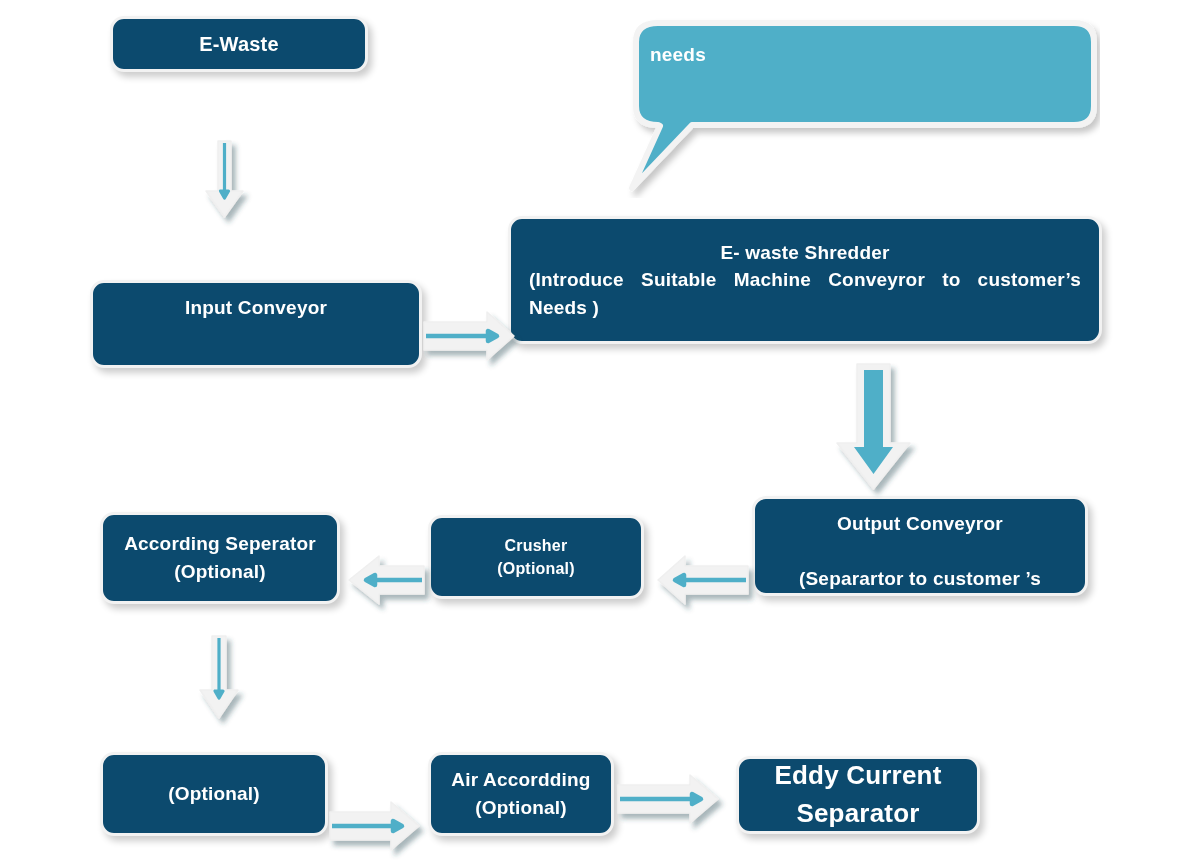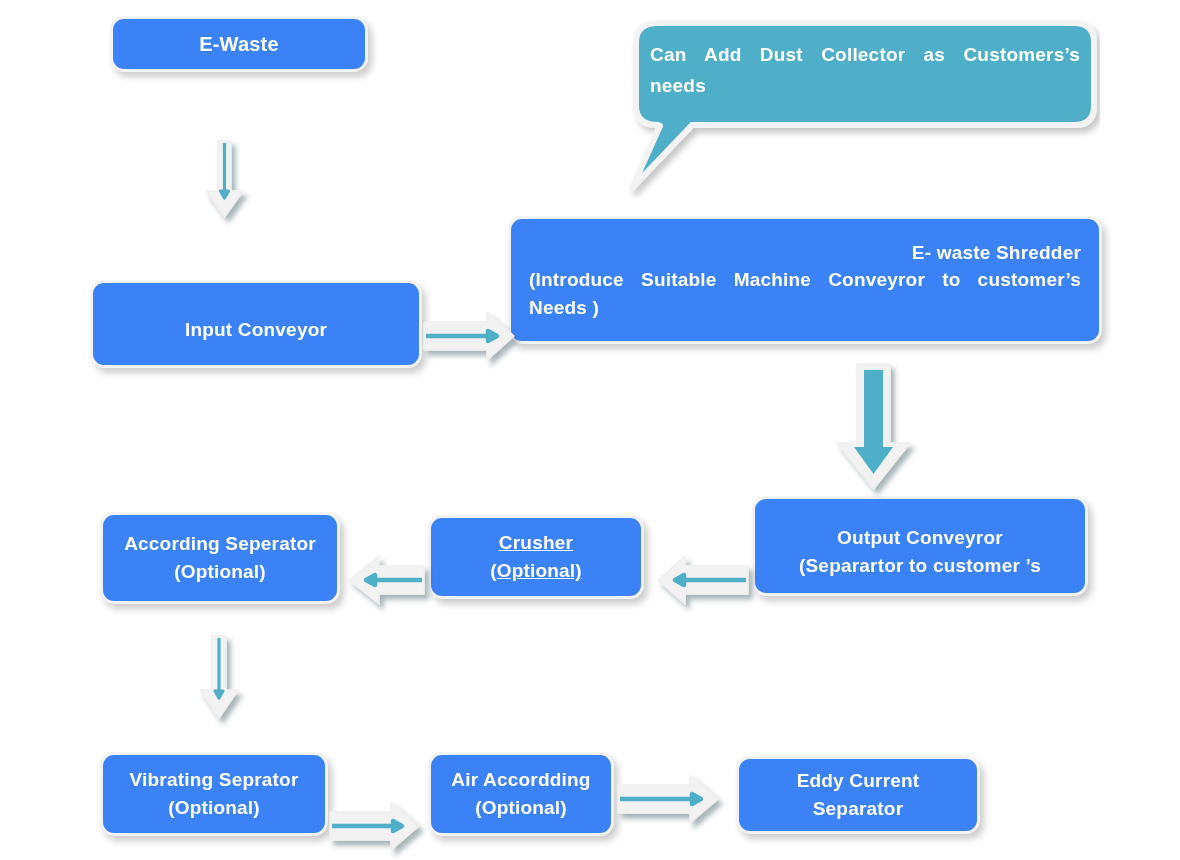--- a/index.html
+++ b/index.html
@@ -13,48 +13,48 @@
     height: 860px;
     background: #ffffff;
     overflow: hidden;
     font-family: "Liberation Sans", sans-serif;
   }
 
   
   .node {
     position: absolute;
     box-sizing: border-box;
-    background: #3b82f6;
+    background: #0c4a6e;
     border-radius: 14px;
     border: 3px solid #f2f2f2;
     box-shadow: 4px 5px 7px rgba(0,0,0,0.20);
     color: #ffffff;
     font-weight: bold;
     text-align: center;
     display: flex;
     flex-direction: column;
     justify-content: center;
     align-items: center;
     overflow: hidden;
     line-height: 1.45;
     letter-spacing: 0.2px;
   }
   .node .line { display: block; width: 100%; }
 
   .node.clip {
-    justify-content: center;
+    justify-content: space-between;
     padding-top: 11px;
   }
   .node.justify {
     text-align: justify;
     align-items: stretch;
     padding-left: 18px;
     padding-right: 18px;
   }
-  .node.justify .line { text-align: right; }
+  .node.justify .line { text-align: center; }
   .node.justify .line.j {
     text-align: justify;
     text-align-last: justify;
   }
 
   
   .bubble-wrap {
     position: absolute;
     left: 622px;
     top: 18px;
@@ -104,21 +104,20 @@
                  Q 472 107 452 107
                  L 70 107
                  L 10 170
                  L 38 108
                  L 36 107
                  Q 14 107 14 88
                  Z" fill="#4FAFC8" stroke="#F3F3F3" stroke-width="6" stroke-linejoin="round"></path>
       </g>
     </svg>
     <div class="bubble-text">
-      <span class="l1">Can Add Dust Collector as Customers’s</span>
       <span class="l2">needs</span>
     </div>
   </div>
 
   <div class="node" style="left:110px; top:16px; width:258px; height:56px; font-size:20px;">
     <span class="line">E-Waste</span>
   </div>
 
   <div class="node clip" style="left:90px; top:280px; width:332px; height:88px; font-size:19px;">
     <span class="line">Input Conveyor</span>
@@ -128,41 +127,40 @@
     <span class="line">E- waste Shredder</span>
     <span class="line j">(Introduce Suitable Machine Conveyror to customer’s</span>
     <span class="line" style="text-align:left">Needs )</span>
   </div>
 
   <div class="node clip" style="left:752px; top:496px; width:336px; height:100px; font-size:19px;">
     <span class="line">Output Conveyror</span>
     <span class="line">(Separartor to customer ’s</span>
   </div>
 
-  <div class="node" style="left:428px; top:515px; width:216px; height:84px; font-size:19px;text-decoration:underline;">
+  <div class="node" style="left:428px; top:515px; width:216px; height:84px; font-size:16px;">
     <span class="line">Crusher</span>
     <span class="line">(Optional)</span>
   </div>
 
   <div class="node" style="left:100px; top:512px; width:240px; height:92px; font-size:19px;">
     <span class="line">According Seperator</span>
     <span class="line">(Optional)</span>
   </div>
 
   <div class="node" style="left:100px; top:752px; width:228px; height:84px; font-size:19px;">
-    <span class="line">Vibrating Seprator</span>
     <span class="line">(Optional)</span>
   </div>
 
   <div class="node" style="left:428px; top:752px; width:186px; height:84px; font-size:19px;">
     <span class="line">Air Accordding</span>
     <span class="line">(Optional)</span>
   </div>
 
-  <div class="node" style="left:736px; top:756px; width:244px; height:78px; font-size:19px;">
+  <div class="node" style="left:736px; top:756px; width:244px; height:78px; font-size:26px;">
     <span class="line">Eddy Current</span>
     <span class="line">Separator</span>
   </div>
 
   <svg class="arrow" style="left:0; top:0;" width="1180" height="860" viewBox="0 0 1180 860">
     <defs>
       <filter id="ashadow" x="-40%" y="-40%" width="200%" height="200%">
         <feDropShadow dx="4" dy="5" stdDeviation="2.5" flood-color="#2b4a55" flood-opacity="0.40"></feDropShadow>
       </filter>
     </defs>

